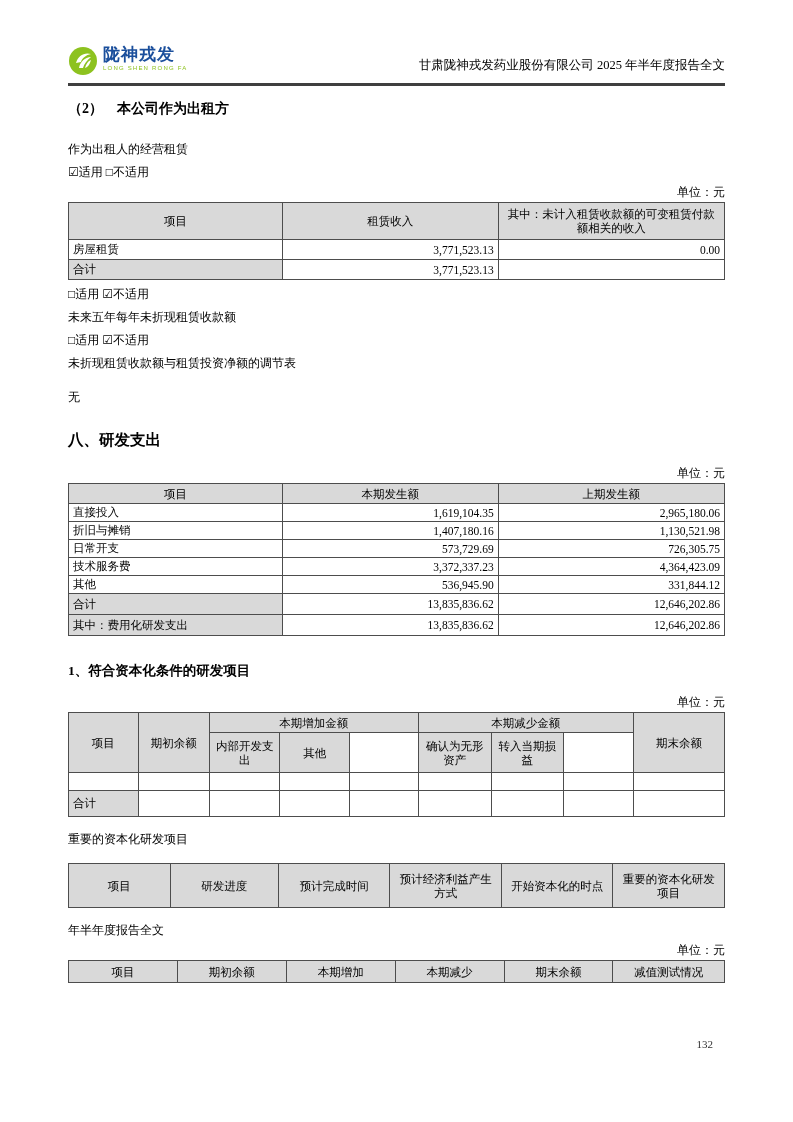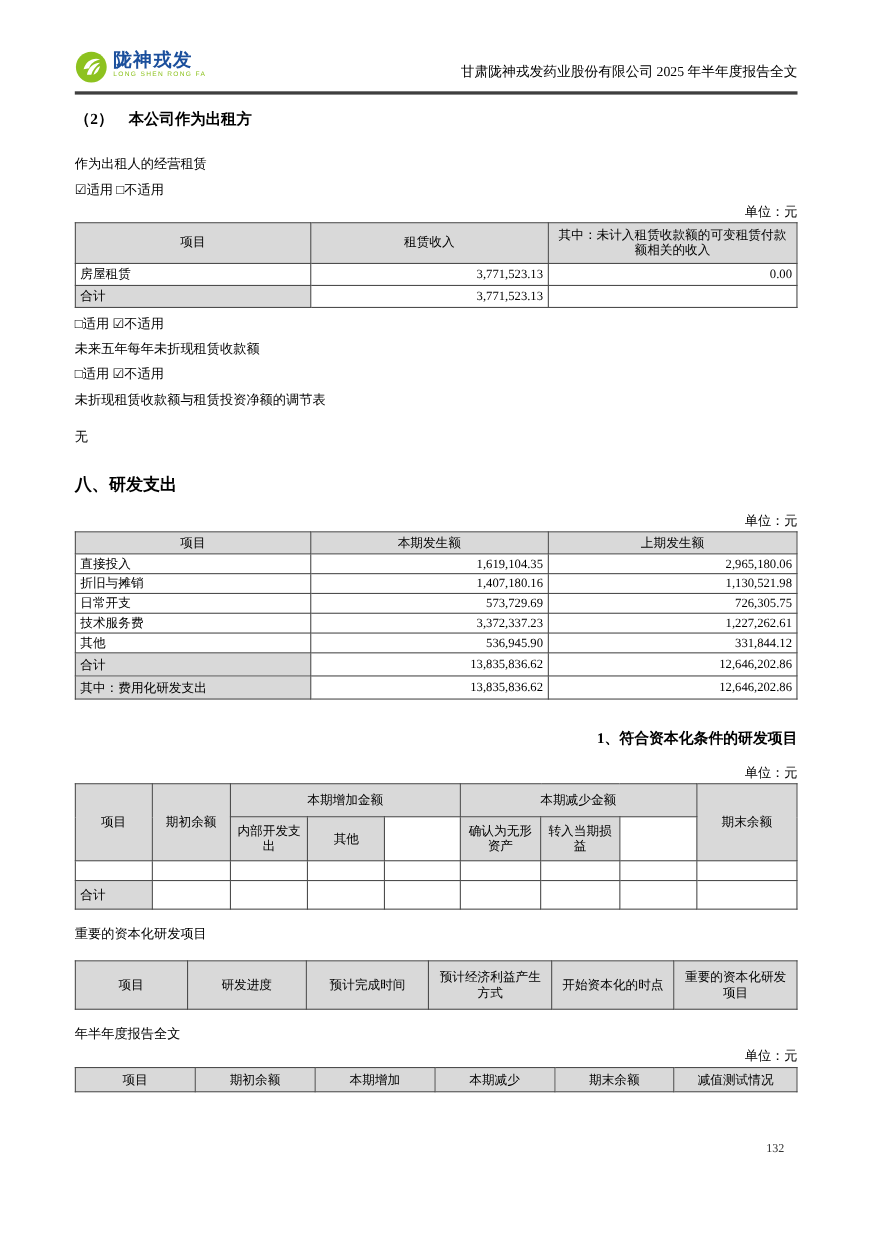--- a/index.html
+++ b/index.html
@@ -16,42 +16,42 @@
   .brand { display:flex; align-items:flex-start; gap:5px; }
   .brand-txt { display:flex; flex-direction:column; line-height:1; }
   .brand-cn { font-family:"Liberation Sans","DejaVu Sans",sans-serif; font-weight:bold;
               font-size:17px; color:#1b4f9c; letter-spacing:1px; }
   .brand-en { font-family:"Liberation Sans","DejaVu Sans",sans-serif; font-size:6px;
               color:#8dc21f; letter-spacing:1.2px; margin-top:2px; }
   .doc-title { font-size:12.5px; padding-bottom:2px; }
   
   .h-2 { font-size:14px; font-weight:bold; margin-top:14px; }
   .h-8 { font-size:15.5px; font-weight:bold; margin-top:24px; }
-  .h-sub { font-size:13.5px; font-weight:bold; margin-top:26px;text-align:right; }
+  .h-sub { font-size:13.5px; font-weight:bold; margin-top:26px; }
   .para { font-size:12px; line-height:18px; margin-top:5px; }
   .para.gap { margin-top:22px; }
   .para.gap-m { margin-top:13px; }
   .para.gap-l { margin-top:16px; }
   .unit { text-align:right; font-size:12px; line-height:16px; margin-top:3px; }
   .unit.tight { margin-top:14px; }
   
   table { width:100%; border-collapse:collapse; table-layout:fixed; margin-top:2px; }
   th,td { border:1px solid #4d4d4d; font-size:11.5px; font-weight:normal;
           padding:1px 4px; vertical-align:middle; overflow:hidden; }
   th { background:#d9d9d9; text-align:center; line-height:14px; }
   td.shade { background:#d9d9d9; }
   td.l { text-align:left; }
   td.r { text-align:right; }
   th.white { background:#fff; }
   .t-lease tr.hrow th { height:37px; }
   .t-lease td { height:20px; }
   .t-rd tr.hrow th { height:20px; }
   .t-rd td { height:17px; }
   .t-rd tr.tall td { height:21px; }
-  .t-cap tr.hrow1 th { height:30px; }
+  .t-cap tr.hrow1 th { height:20px; }
   .t-cap tr.hrow2 th { height:40px; }
   .t-cap tr.body1 td { height:18px; }
   .t-cap tr.body2 td { height:26px; }
   .t-imp th { height:44px; }
   .t-dep th { height:22px; }
   .pageno { position:absolute; top:1038px; right:80px; font-size:11px; color:#333; }
 </style>
 </head>
 <body>
 
@@ -135,21 +135,21 @@
       <td class="r">1,130,521.98</td>
     </tr>
     <tr>
       <td class="l">日常开支</td>
       <td class="r">573,729.69</td>
       <td class="r">726,305.75</td>
     </tr>
     <tr>
       <td class="l">技术服务费</td>
       <td class="r">3,372,337.23</td>
-      <td class="r">1,227,262.61</td>
+      <td class="r">4,364,423.09</td>
     </tr>
     <tr>
       <td class="l">其他</td>
       <td class="r">536,945.90</td>
       <td class="r">331,844.12</td>
     </tr>
     <tr class="tall">
       <td class="l shade">合计</td>
       <td class="r">13,835,836.62</td>
       <td class="r">12,646,202.86</td>

